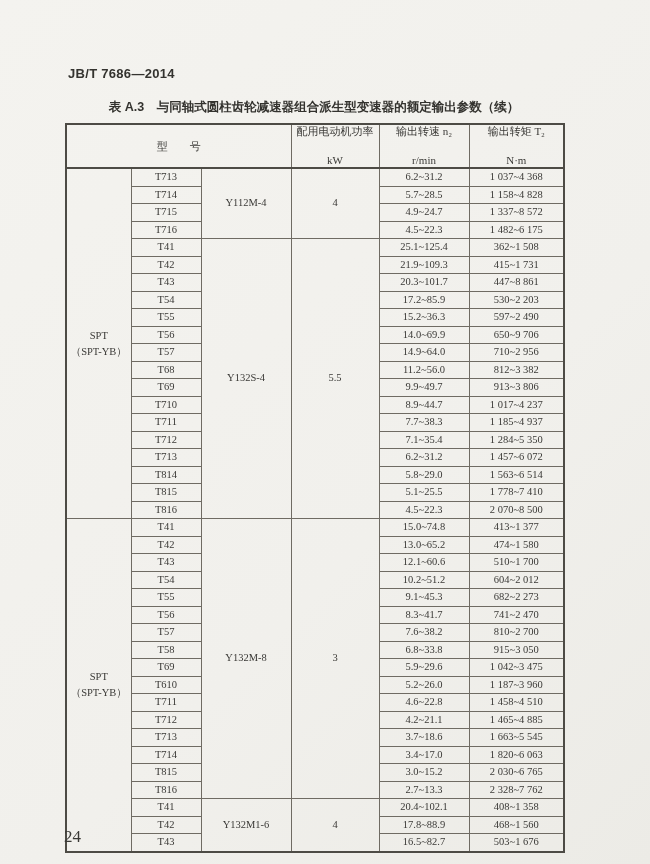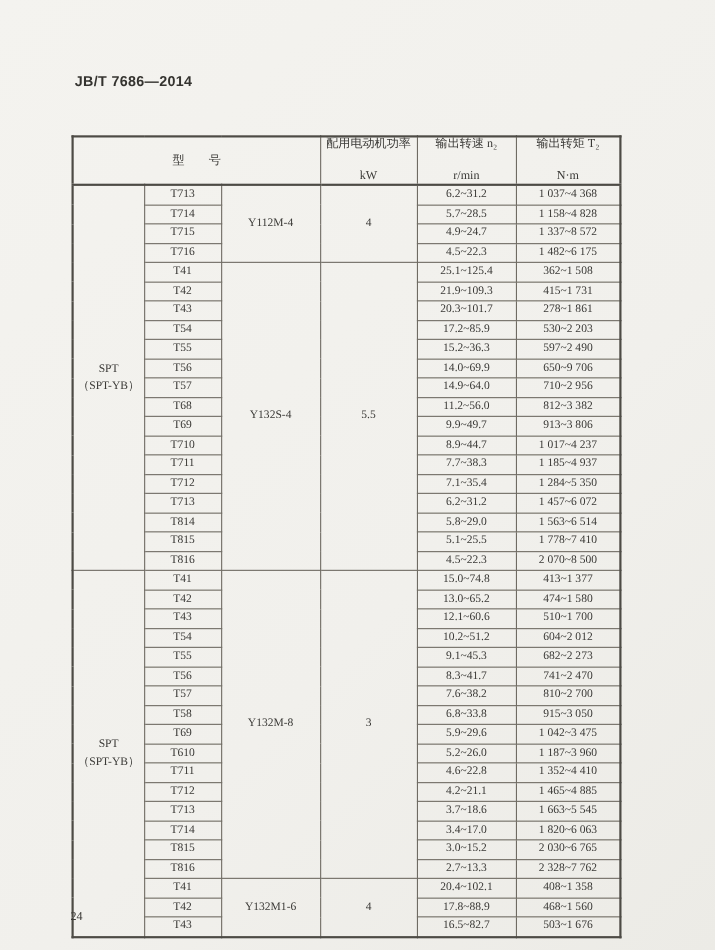--- a/index.html
+++ b/index.html
@@ -51,30 +51,31 @@
     height: 42px;
     font-weight: normal;
     font-size: 11px;
     border-bottom: 2px solid #4d4b45;
   }
   .data-table thead .unit-line { margin-top: 16px; }
   .data-table tbody td { height: 16.5px; }
   .group-cell div { line-height: 1.5; }
   .page-number {
     position: absolute; left: 64px; top: 827px;
-    font-size: 11px; color: #3a3936;
+    font-size: 17px; color: #3a3936;
   }
 </style>
 </head>
 <body>
 
 <div class="page">
 
   <div class="doc-number">JB/T 7686—2014</div>
 
+  <div class="table-title">表 A.3　与同轴式圆柱齿轮减速器组合派生型变速器的额定输出参数（续）</div>
 
   <table class="data-table">
     <colgroup>
       <col style="width:65px">
         <col style="width:70px">
         <col style="width:90px">
       <col style="width:88px">
         <col style="width:90px">
         <col style="width:95px">
     </colgroup>
@@ -132,21 +133,21 @@
           <td>362~1 508</td>
         </tr>
         <tr>
           <td>T42</td>
           <td>21.9~109.3</td>
           <td>415~1 731</td>
         </tr>
         <tr>
           <td>T43</td>
           <td>20.3~101.7</td>
-          <td>278~1 861</td>
+          <td>447~8 861</td>
         </tr>
         <tr>
           <td>T54</td>
           <td>17.2~85.9</td>
           <td>530~2 203</td>
         </tr>
         <tr>
           <td>T55</td>
           <td>15.2~36.3</td>
           <td>597~2 490</td>
@@ -258,21 +259,21 @@
           <td>1 042~3 475</td>
         </tr>
         <tr>
           <td>T610</td>
           <td>5.2~26.0</td>
           <td>1 187~3 960</td>
         </tr>
         <tr>
           <td>T711</td>
           <td>4.6~22.8</td>
-          <td>1 352~4 410</td>
+          <td>1 458~4 510</td>
         </tr>
         <tr>
           <td>T712</td>
           <td>4.2~21.1</td>
           <td>1 465~4 885</td>
         </tr>
         <tr>
           <td>T713</td>
           <td>3.7~18.6</td>
           <td>1 663~5 545</td>

